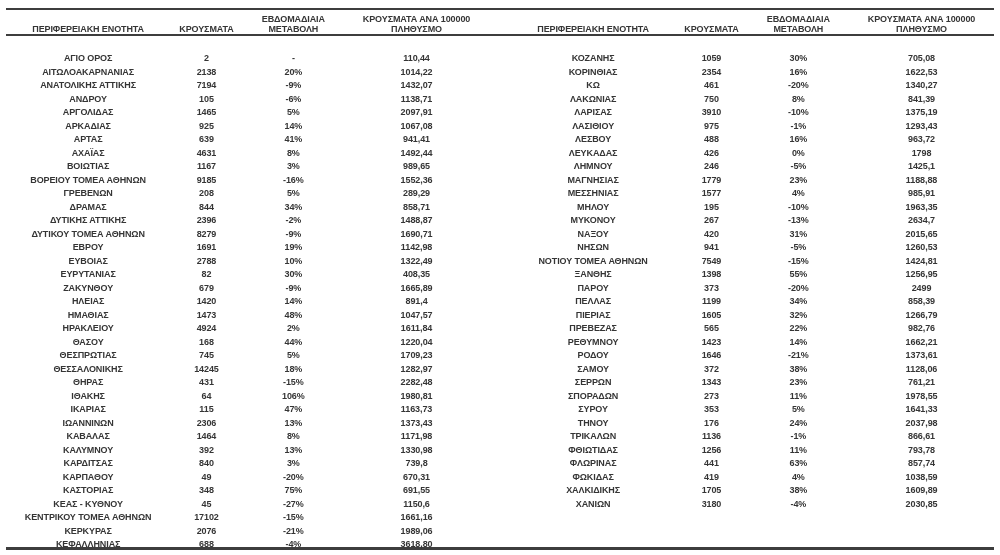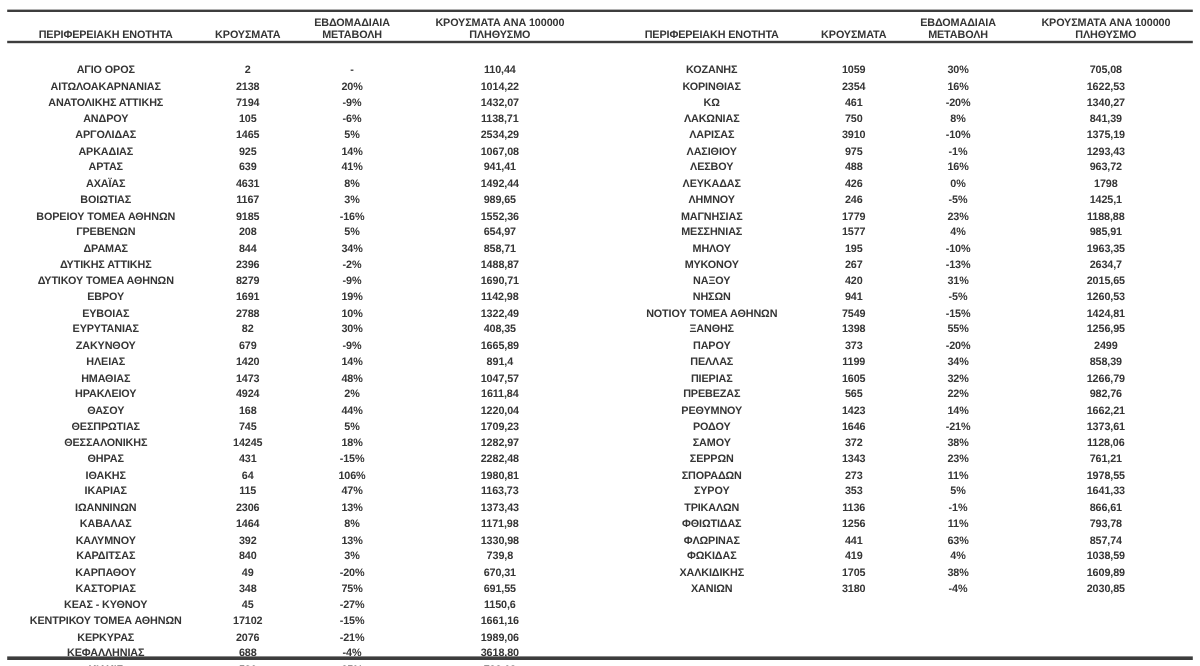--- a/index.html
+++ b/index.html
@@ -64,21 +64,21 @@
         <tr>
           <td>ΑΝΔΡΟΥ</td>
           <td>105</td>
           <td>-6%</td>
           <td>1138,71</td>
         </tr>
         <tr>
           <td>ΑΡΓΟΛΙΔΑΣ</td>
           <td>1465</td>
           <td>5%</td>
-          <td>2534,29</td>
+          <td>2097,91</td>
         </tr>
         <tr>
           <td>ΑΡΚΑΔΙΑΣ</td>
           <td>925</td>
           <td>14%</td>
           <td>1067,08</td>
         </tr>
         <tr>
           <td>ΑΡΤΑΣ</td>
           <td>639</td>
@@ -100,21 +100,21 @@
         <tr>
           <td>ΒΟΡΕΙΟΥ ΤΟΜΕΑ ΑΘΗΝΩΝ</td>
           <td>9185</td>
           <td>-16%</td>
           <td>1552,36</td>
         </tr>
         <tr>
           <td>ΓΡΕΒΕΝΩΝ</td>
           <td>208</td>
           <td>5%</td>
-          <td>654,97</td>
+          <td>289,29</td>
         </tr>
         <tr>
           <td>ΔΡΑΜΑΣ</td>
           <td>844</td>
           <td>34%</td>
           <td>858,71</td>
         </tr>
         <tr>
           <td>ΔΥΤΙΚΗΣ ΑΤΤΙΚΗΣ</td>
           <td>2396</td>
@@ -446,20 +446,26 @@
           <td>11%</td>
           <td>1978,55</td>
         </tr>
         <tr>
           <td>ΣΥΡΟΥ</td>
           <td>353</td>
           <td>5%</td>
           <td>1641,33</td>
         </tr>
         <tr>
+          <td>ΤΗΝΟΥ</td>
+          <td>176</td>
+          <td>24%</td>
+          <td>2037,98</td>
+        </tr>
+        <tr>
           <td>ΤΡΙΚΑΛΩΝ</td>
           <td>1136</td>
           <td>-1%</td>
           <td>866,61</td>
         </tr>
         <tr>
           <td>ΦΘΙΩΤΙΔΑΣ</td>
           <td>1256</td>
           <td>11%</td>
           <td>793,78</td>

